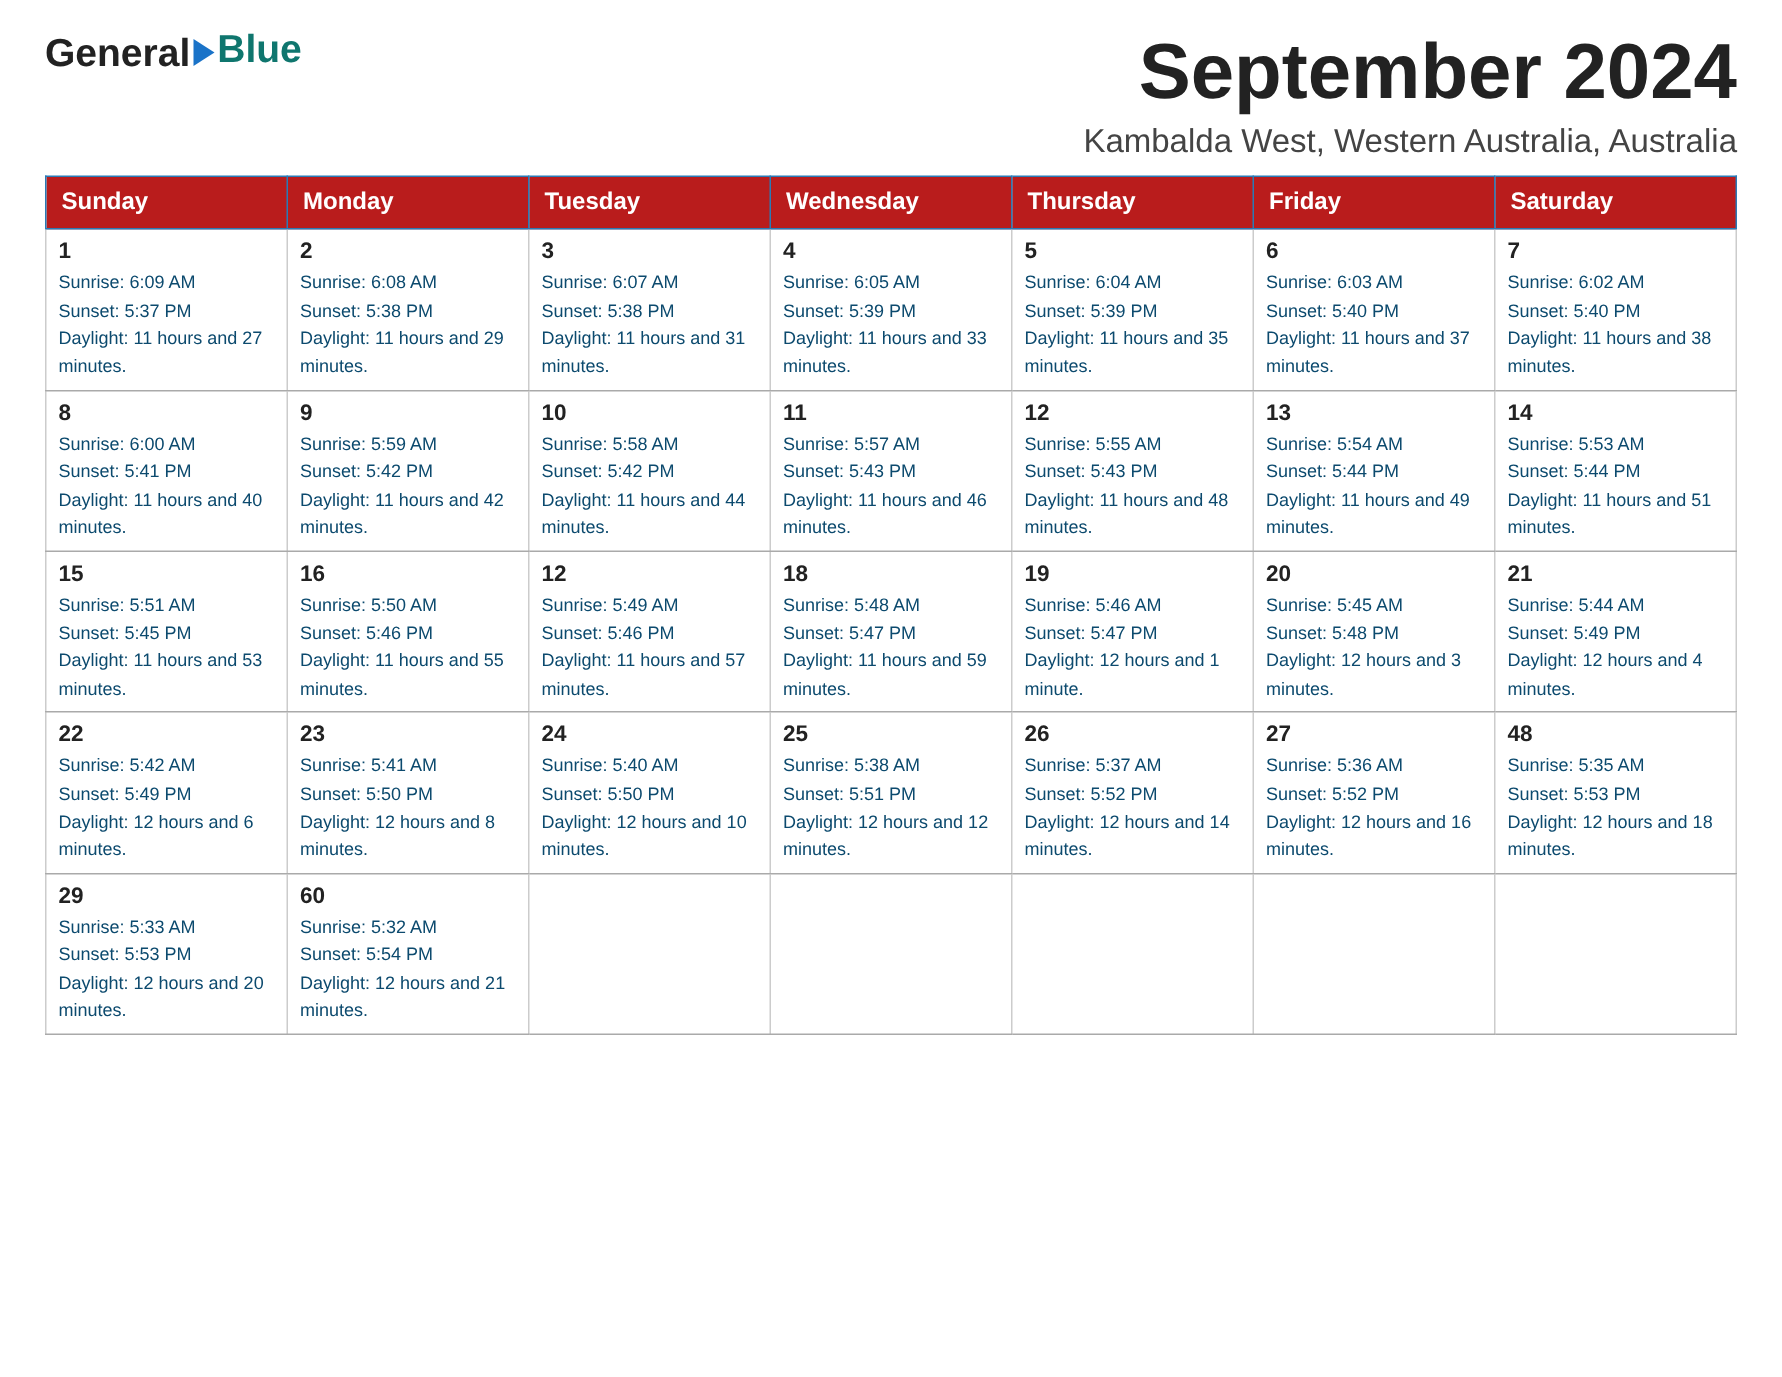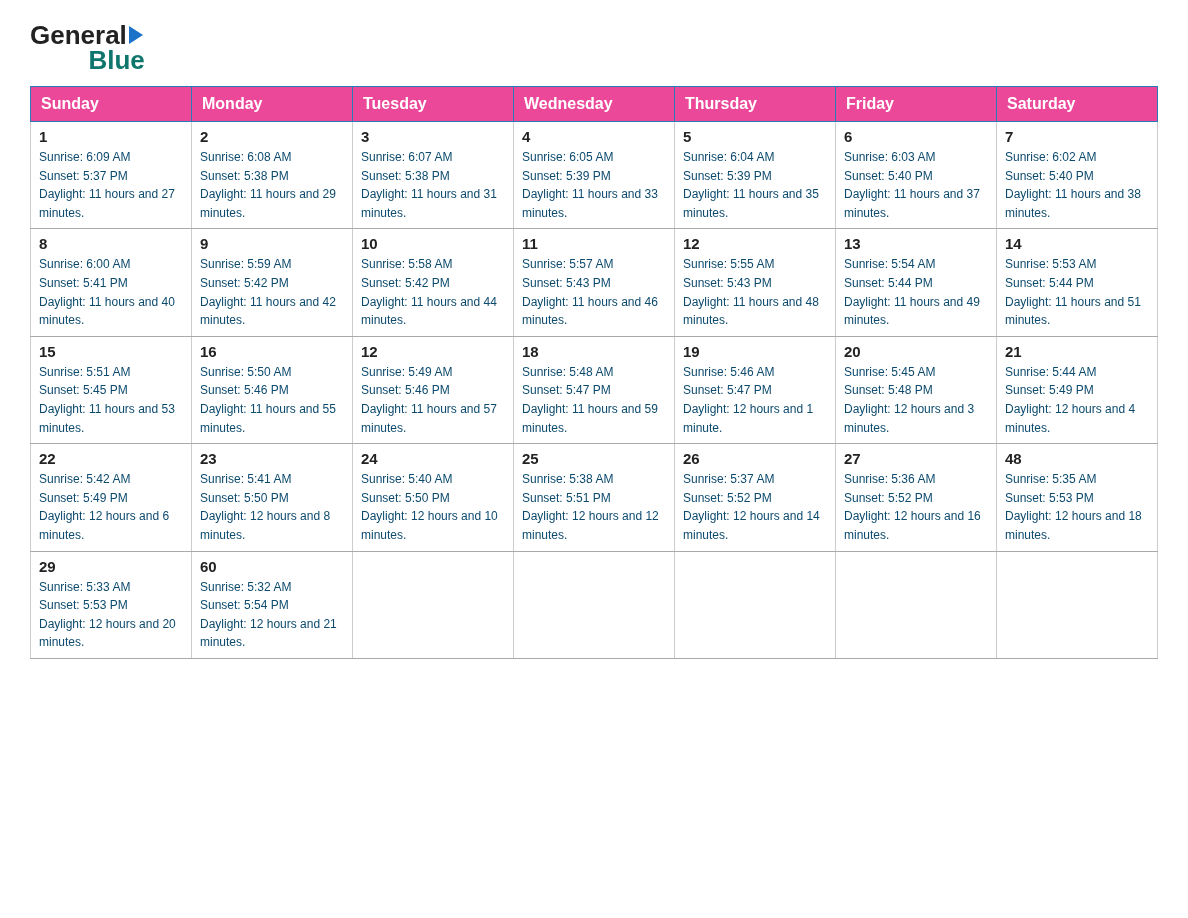--- a/index.html
+++ b/index.html
@@ -10,22 +10,22 @@
       color: #222;
     }
     .header-area {
       display: flex;
       justify-content: space-between;
       align-items: flex-start;
       margin-bottom: 10px;
     }
     .logo-area {
       display: flex;
-      flex-direction: column;
-      align-items: flex-end;
+      flex-direction: row;
+      align-items: center;
     }
     .logo-text {
       display: flex;
       align-items: center;
       font-size: 22px;
       font-weight: bold;
       color: #222;
     }
     .title-area {
       text-align: right;
@@ -40,21 +40,21 @@
       font-size: 22px;
       color: #444;
       margin-top: 4px;
     }
     .calendar-table {
       width: 100%;
       border-collapse: collapse;
       margin-top: 8px;
     }
     .calendar-table th {
-      background-color: #ec4899;
+      background-color: #b91c1c;
       color: #fff;
       font-size: 16px;
       font-weight: bold;
       padding: 8px 10px;
       text-align: left;
       border: 1px solid #2a7ab5;
     }
     .calendar-table td {
       vertical-align: top;
       padding: 6px 8px;
@@ -90,20 +90,24 @@
 </head>
 <body>
 
 <div class="header-area">
   <div class="logo-area">
     <div class="logo-text">
       <span style="color:#222;font-size:26px;font-weight:bold;">General</span>
       <span style="display:inline-block;width:0;height:0;border-left:14px solid #1a73c8;border-top:9px solid transparent;border-bottom:9px solid transparent;margin:0 2px 2px 2px;"></span>
     </div>
     <div style="color:#0f766e;font-size:26px;font-weight:bold;margin-top:-6px;">Blue</div>
+  </div>
+  <div class="title-area">
+    <div class="month-title">September 2024</div>
+    <div class="location-title">Kambalda West, Western Australia, Australia</div>
   </div>
 </div>
 
 <table class="calendar-table">
   <thead>
     <tr>
       <th>Sunday</th>
       <th>Monday</th>
       <th>Tuesday</th>
       <th>Wednesday</th>

